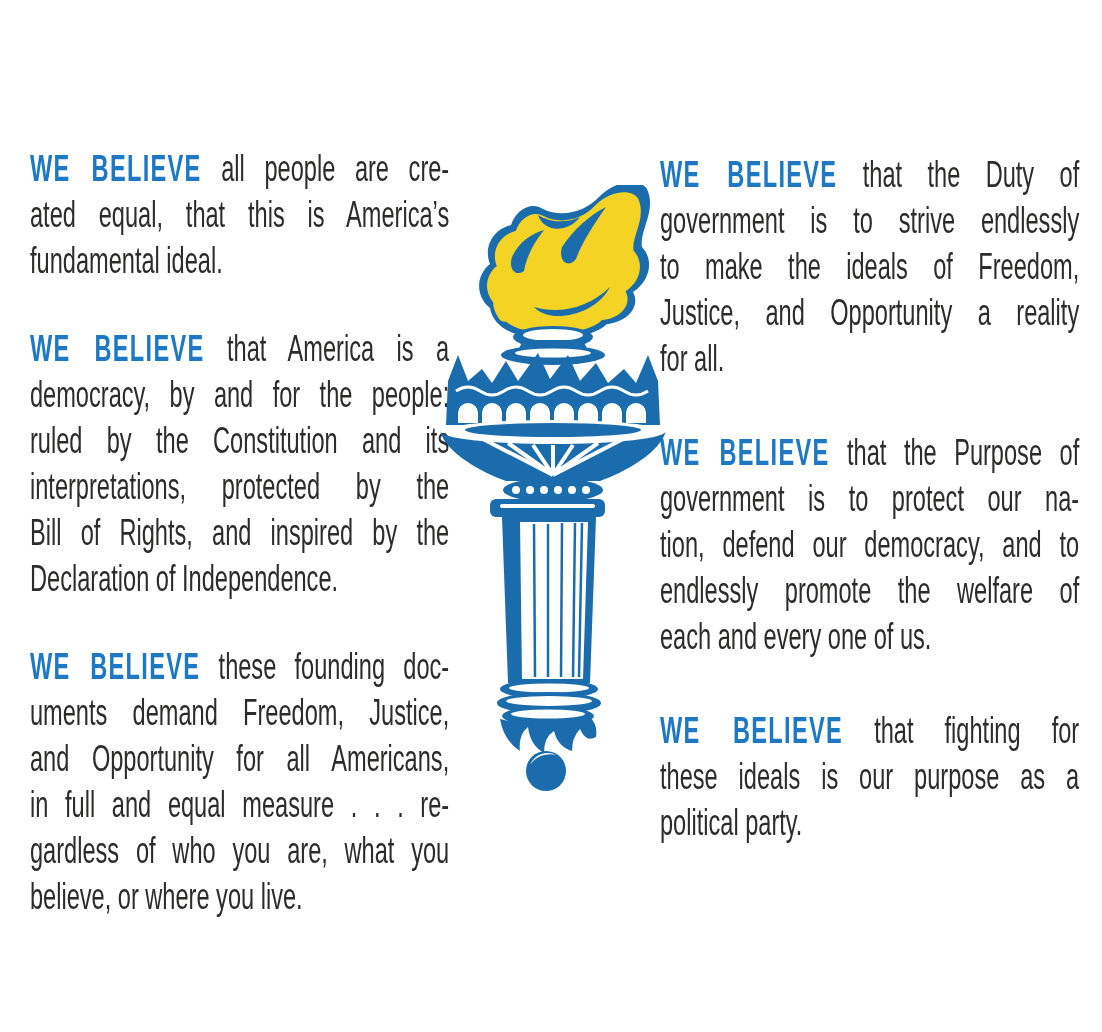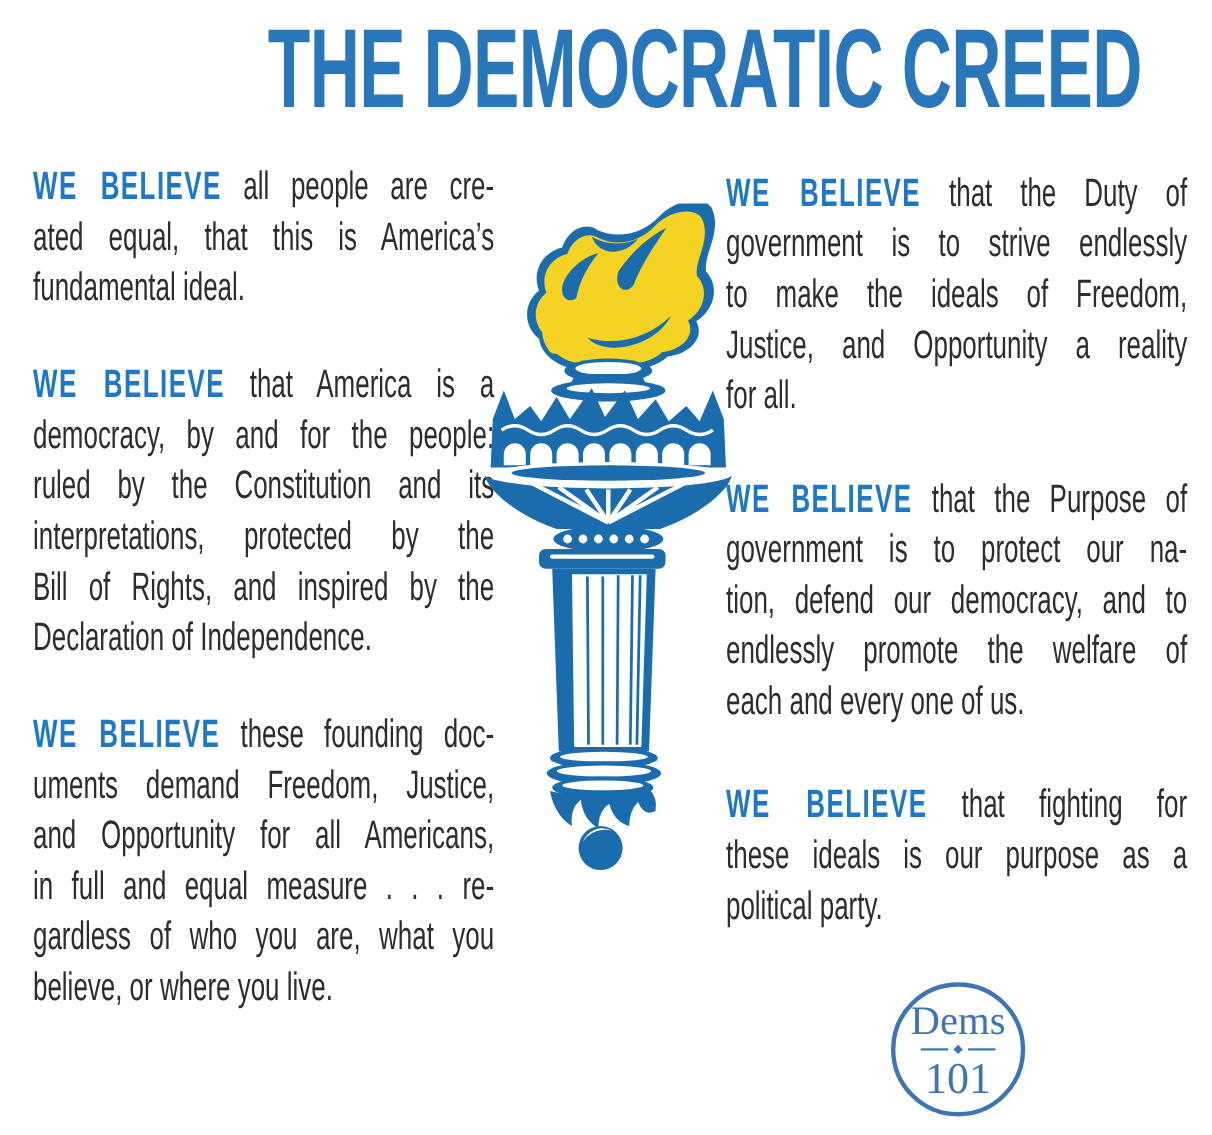--- a/index.html
+++ b/index.html
@@ -38,23 +38,20 @@
   .logo-divider{display:flex;align-items:center;justify-content:center;gap:6px;height:10px;margin:1px 0;}
   .dash{width:25px;height:2px;background:currentColor;}
   .diamond{width:6px;height:6px;background:currentColor;transform:rotate(45deg);}
   .logo-bottom{font-size:40px;line-height:42px;}
 </style>
 </head>
 <body>
 
 <div class="poster">
 
-  <div class="title-wrap">
-    <span class="title">THE DEMOCRATIC CREED</span>
-  </div>
 
   <div class="col col-left">
       <div class="para">
         <div class="line"><span class="lead">WE BELIEVE</span> all people are cre-</div>
         <div class="line">ated equal, that this is America’s</div>
         <div class="line last">fundamental ideal.</div>
       </div>
       <div class="para">
         <div class="line"><span class="lead">WE BELIEVE</span> that America is a</div>
         <div class="line">democracy, by and for the people:</div>
@@ -165,23 +162,14 @@
       </g>
 
       <g>
         <path class="tb" d="M62 534 Q66 556 82 566 Q80 550 90 542 Q92 560 106 568 Q106 552 116 546 Q120 562 134 566 Q134 552 142 544 Q148 558 158 552 Q160 540 152 532 Q110 546 62 534 Z"></path>
         <circle class="tb" cx="108" cy="586" r="20"></circle>
         <path class="tw" d="M92 580 A19 19 0 0 1 118 570 A24 24 0 0 0 92 580 Z"></path>
       </g>
     </svg>
   </div>
 
-  <div class="logo">
-    <div class="logo-top">Dems</div>
-    <div class="logo-divider">
-      <span class="dash"></span>
-      <span class="diamond"></span>
-      <span class="dash"></span>
-    </div>
-    <div class="logo-bottom">101</div>
-  </div>
 
 </div>
 
 </body></html>

